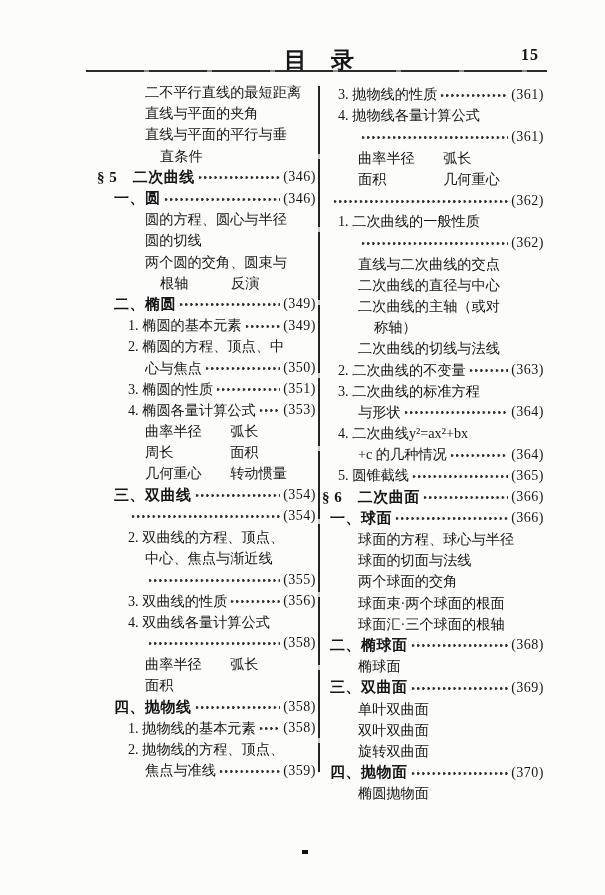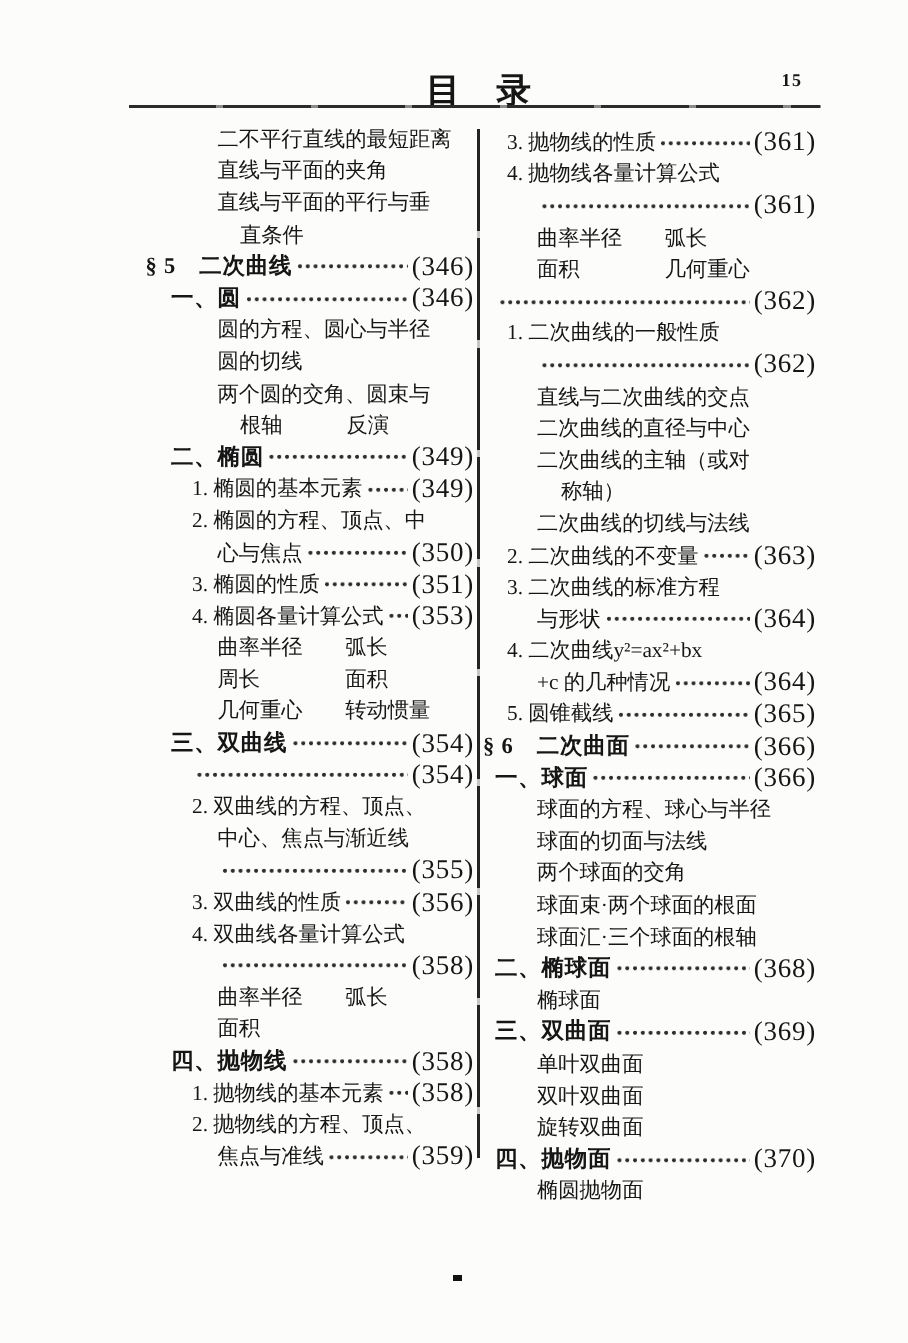--- a/index.html
+++ b/index.html
@@ -11,21 +11,21 @@
     position:relative;
     overflow:hidden;
   }
   .header-title{
     position:absolute;top:45px;left:284px;
     font-size:23px;font-weight:bold;
     letter-spacing:24px;white-space:nowrap;
   }
   .header-pagenum{
     position:absolute;top:46px;left:521px;
-    font-size:12px;font-weight:bold;letter-spacing:1px;
+    font-size:16px;font-weight:bold;letter-spacing:1px;
   }
   .header-rule{
     position:absolute;top:70px;left:86px;width:461px;height:2px;
     background:repeating-linear-gradient(90deg,#2b2b2b 0 58px,#8a8a8a 58px 63px);
   }
   .divider{
     position:absolute;top:86px;left:318px;width:2px;height:686px;
     background:repeating-linear-gradient(180deg,#242424 0 68px,rgba(36,36,36,.25) 68px 73px);
   }
   .col{position:absolute;white-space:nowrap;}
@@ -36,21 +36,21 @@
     height:21.2px;font-size:14.2px;
   }
   .line.b{font-weight:bold;font-size:15px;letter-spacing:.5px;}
   .t{flex:0 0 auto;}
   .leader{
     flex:1 1 auto;height:7px;margin:3px 3px 0 3px;
     background-image:radial-gradient(circle at 2px 2.5px,#2e2e2e 1.15px,transparent 1.5px);
     background-size:5.2px 7px;background-repeat:repeat-x;
     min-width:8px;
   }
-  .pg{flex:0 0 auto;font-size:18px;font-weight:normal;letter-spacing:.5px;}
+  .pg{flex:0 0 auto;font-size:14px;font-weight:normal;letter-spacing:.5px;}
   
   .col-left .i0{padding-left:2px}
   .col-left .i1{padding-left:19px}
   .col-left .i2{padding-left:33px}
   .col-left .i3{padding-left:50px}
   .col-left .i4{padding-left:65px}
   
   .col-right .i0{padding-left:0}
   .col-right .i1{padding-left:8px}
   .col-right .i2{padding-left:16px}

